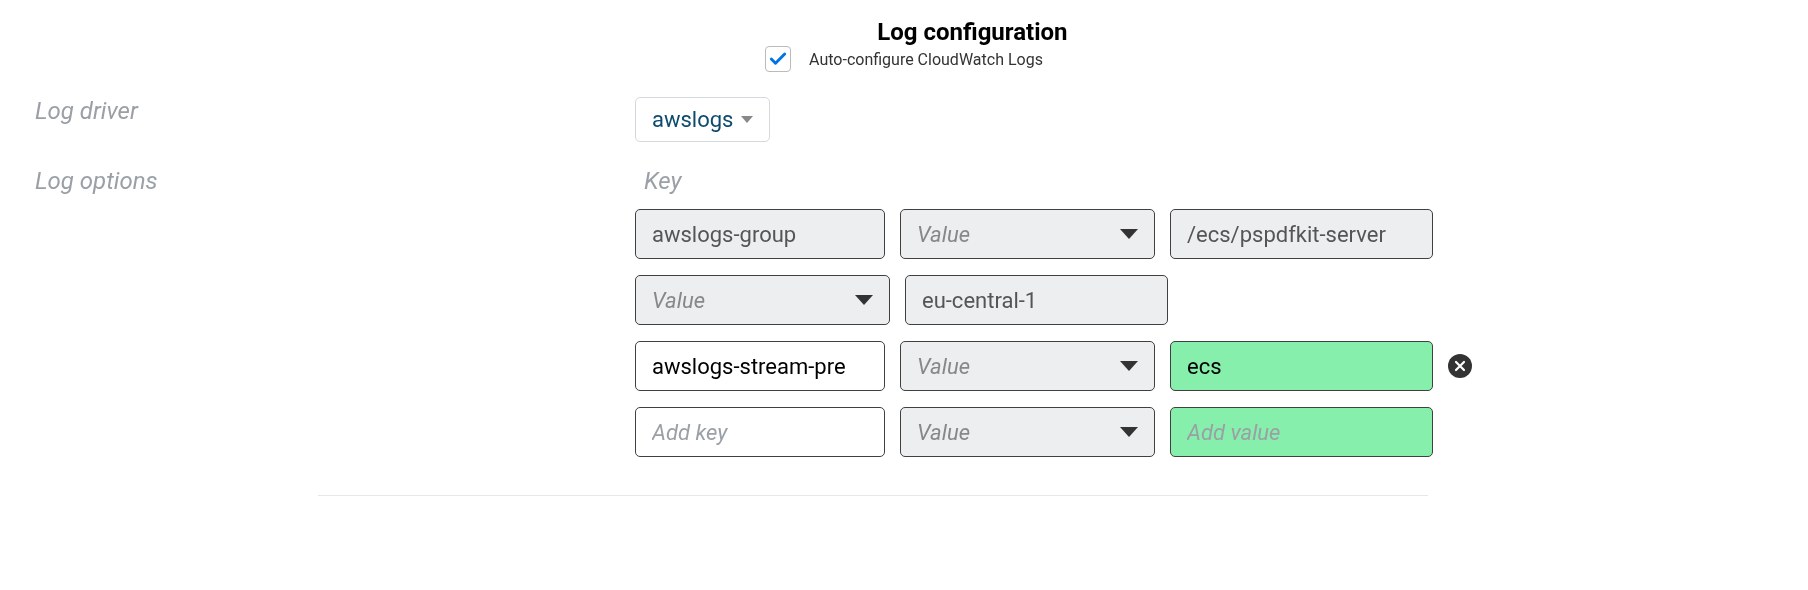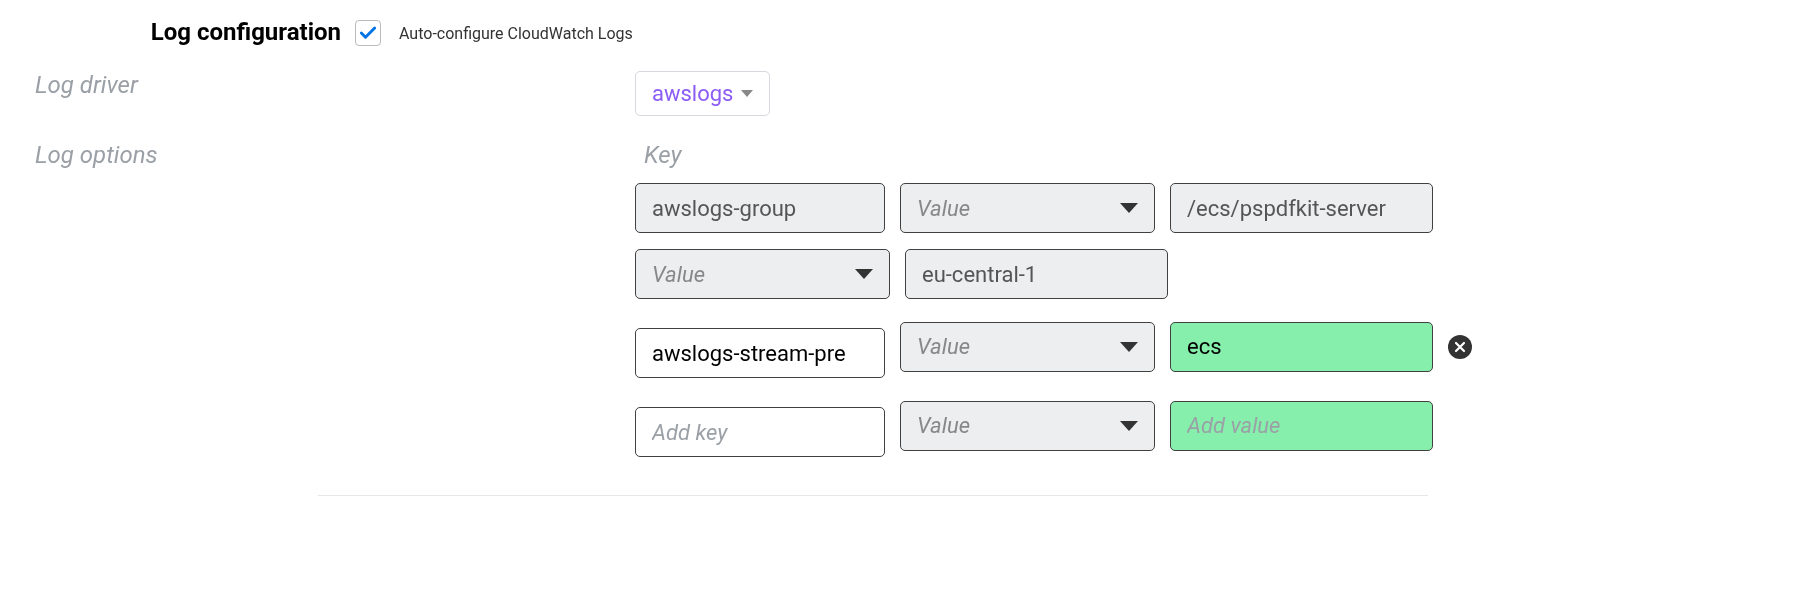--- a/index.html
+++ b/index.html
@@ -13,21 +13,22 @@
       color: #333;
       background: #fff;
       padding: 16px 0;
     }
     .container {
       width: 1808px;
       position: relative;
     }
     .row {
       display: flex;
-      align-items: flex-end;
+      align-items: center;
+      flex-direction: column;
     }
     .section-label {
       width: 355px;
       text-align: right;
       padding-right: 14px;
       font-weight: 700;
       color: #000;
       font-size: 24px;
       padding-top: 2px;
     }
@@ -75,21 +76,21 @@
       padding-left: 280px;
     }
     .select-box {
       display: inline-flex;
       align-items: center;
       gap: 8px;
       border: 1px solid #d5d9de;
       border-radius: 5px;
       background: #fff;
       padding: 9px 16px;
-      color: #8b5cf6;
+      color: #0c4a6e;
       cursor: pointer;
       font-size: 22px;
     }
     .caret-down {
       display: inline-block;
       width: 0;
       height: 0;
       border-left: 6px solid transparent;
       border-right: 6px solid transparent;
       border-top: 7px solid #888;
@@ -134,21 +135,20 @@
     .cell-key {
       width: 250px;
     }
     .cell-key.grey {
       background: #eceeef;
       color: #555;
     }
     .cell-key.white {
       background: #fff;
       color: #000;
-      margin-top: 13px;
     }
     .cell-key.white input {
       width: 100%;
     }
     .cell-value-select {
       width: 255px;
       background: #eceeef;
       color: #888;
       font-style: italic;
       justify-content: space-between;

